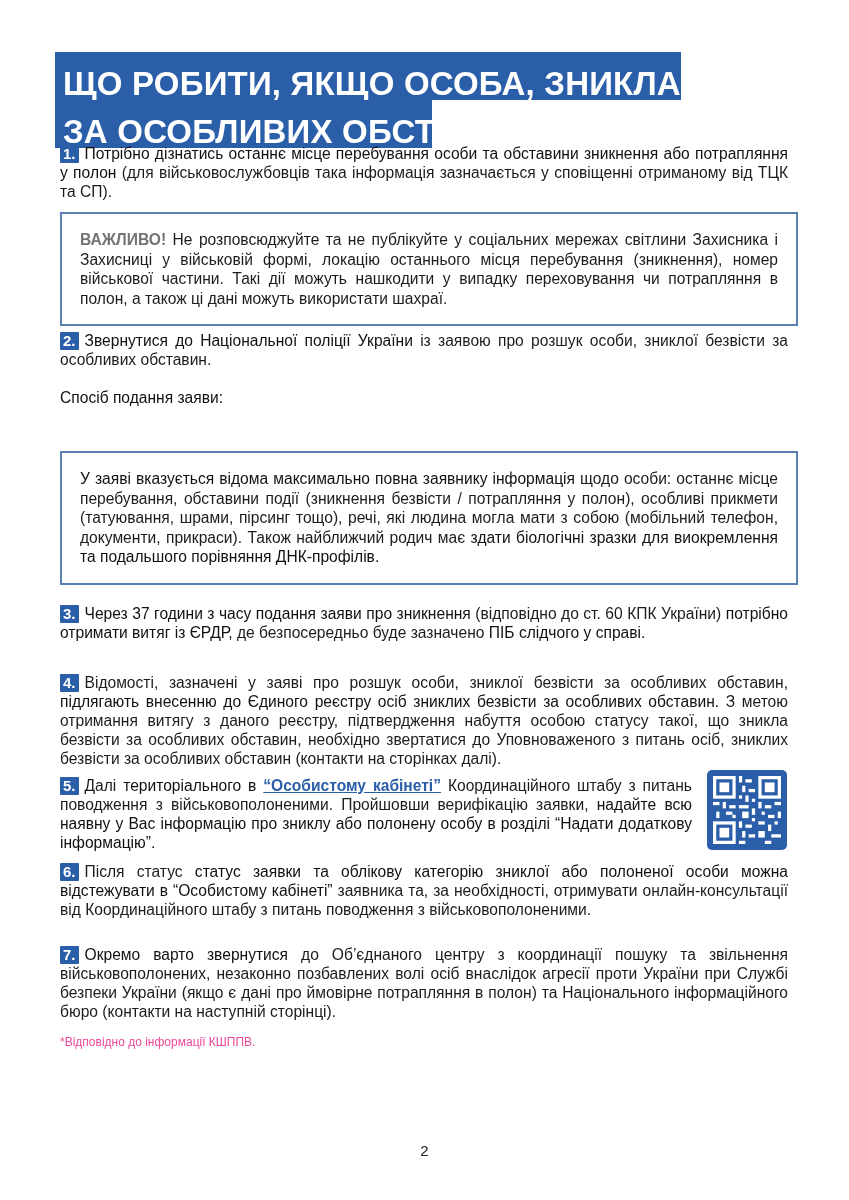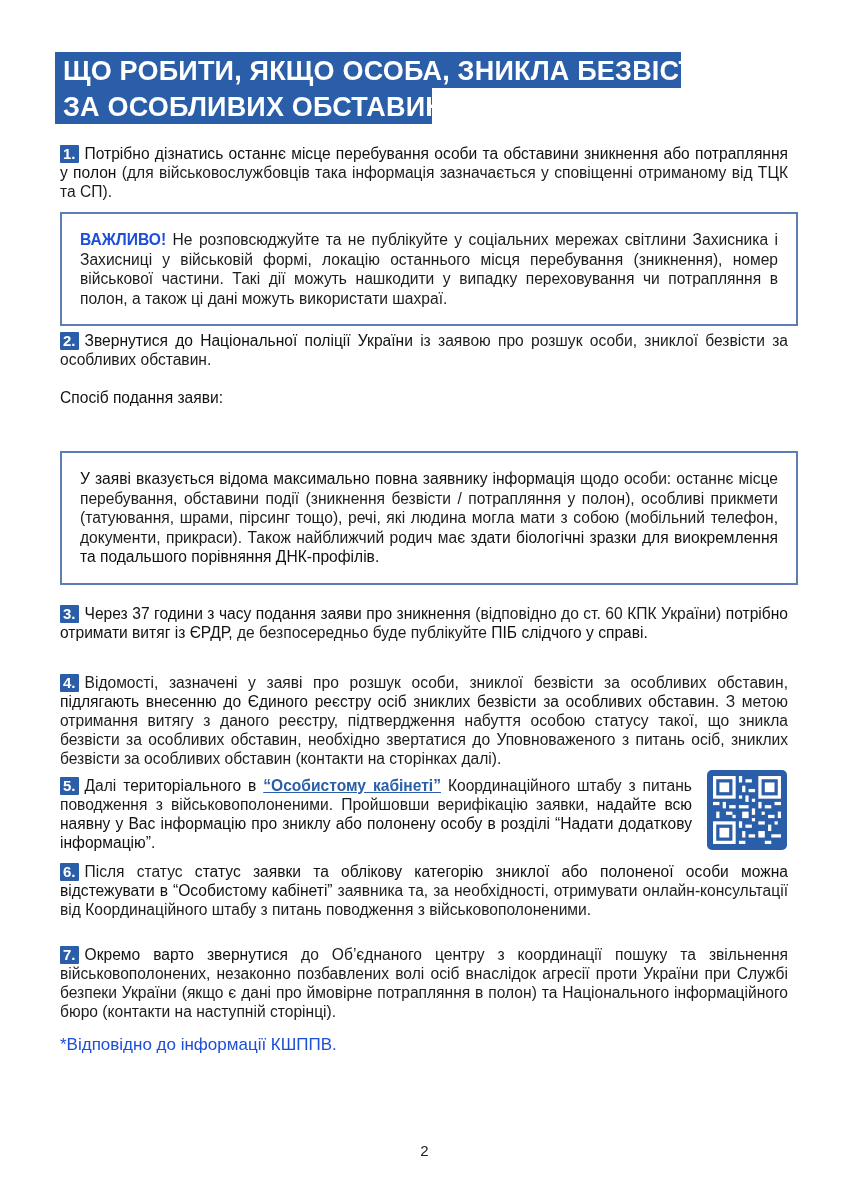--- a/index.html
+++ b/index.html
@@ -1,38 +1,38 @@
 <!DOCTYPE html>
 <html><head>
 <meta charset="utf-8">
 <style>
   html, body { margin: 0; padding: 0; background: #ffffff; }
   body { width: 849px; height: 1200px; position: relative; overflow: hidden;
          font-family: "Liberation Sans", sans-serif; color: #1c1c1c; }
   .title-wrap { position: absolute; left: 55px; top: 52px; }
   .title-line { display: inline-block; background: #2a5ea8; color: #ffffff;
-                font-weight: bold; font-size: 27px; line-height: 33px;
-                padding: 3px 8px 0 8px; letter-spacing: 0.2px; white-space: nowrap; }
+                font-weight: bold; font-size: 33px; line-height: 33px;
+                padding: 15px 8px 0 8px; letter-spacing: 0.2px; white-space: nowrap; }
   .title-line.l1 { width: 610px; }
   .title-line.l2 { width: 361px; }
   .para { position: absolute; left: 60px; width: 728px; text-align: justify; }
   .badge { display: inline-block; background: #2a5ea8; color: #fff; font-weight: bold;
            font-size: 15px; line-height: 18px; padding: 0 3px; margin-right: 6px;
            border-radius: 1px; }
   b { font-weight: normal; color: #111; }
   .box { position: absolute; left: 60px; width: 698px; border: 2px solid #5b7fb3;
          padding: 16px 18px; text-align: justify; font-size: 15.6px; line-height: 19.5px; }
-  .important { color: #1d4ed8; font-weight: bold; margin-top: 32px; }
+  .important { color: #737373; font-weight: bold; margin-top: 32px; }
   .bullets { list-style: none; margin: 0; padding: 0; }
   .bullets li { position: relative; padding-left: 18px; }
   .bullets li::before { content: ""; position: absolute; left: 2px; top: 7px; width: 5px; height: 5px; background: #2a5ea8; }
   .link { color: #2a5ea8; text-decoration: underline; font-weight: bold; }
   .qr { position: absolute; left: 707px; top: 770px; width: 80px; height: 80px; background: #2a5ea8; border-radius: 5px; }
   .qr svg { position: absolute; left: 6px; top: 6px; }
-  .footnote { position: absolute; left: 60px; top: 1035px; color: #1d4ed8; font-size: 17px; }
+  .footnote { position: absolute; left: 60px; top: 1035px; color: #ec4899; font-size: 12px; }
   .pagenum { position: absolute; left: 0; width: 849px; top: 1142px; text-align: center; font-size: 15px; color: #222; }
   .p-size { font-size: 15.6px; line-height: 19px; }
 </style>
 </head>
 <body>
 
 <div class="title-wrap">
   <div class="title-line l1">ЩО РОБИТИ, ЯКЩО ОСОБА, ЗНИКЛА БЕЗВІСТИ</div><br>
   <div class="title-line l2">ЗА ОСОБЛИВИХ ОБСТАВИН*</div>
 </div>
@@ -49,21 +49,21 @@
   <span class="badge">2.</span><b>Звернутися до Національної поліції України</b><span> із заявою про розшук особи, зниклої безвісти за особливих обставин.</span>
   <div style="height:19px;"></div>
   <b>Спосіб подання заяви:</b>
 </div>
 
 <div class="box" style="top:451px;">
   <b>У заяві вказується відома максимально повна заявнику інформація</b><span> щодо особи: останнє місце перебування, обставини події (зникнення безвісти / потрапляння у полон), особливі прикмети (татуювання, шрами, пірсинг тощо), речі, які людина могла мати з собою (мобільний телефон, документи, прикраси). Також найближчий родич має </span><b>здати біологічні зразки для виокремлення та подальшого порівняння ДНК-профілів.</b>
 </div>
 
 <div class="para p-size" style="top:604px;">
-  <span class="badge">3.</span><b>Через 37 години з часу подання заяви про зникнення</b><span> (відповідно до ст. 60 КПК України) </span><b>потрібно отримати витяг із ЄРДР,</b><span> де безпосередньо буде публікуйте </span><b>ПІБ слідчого у справі.</b>
+  <span class="badge">3.</span><b>Через 37 години з часу подання заяви про зникнення</b><span> (відповідно до ст. 60 КПК України) </span><b>потрібно отримати витяг із ЄРДР,</b><span> де безпосередньо буде зазначено </span><b>ПІБ слідчого у справі.</b>
 </div>
 
 <div class="para p-size" style="top:673px;">
   <span class="badge">4.</span><span>Відомості, зазначені у заяві про розшук особи, зниклої безвісти за особливих обставин, </span><b>підлягають внесенню до Єдиного реєстру осіб зниклих безвісти за особливих обставин.</b><span> З метою отримання витягу з даного реєстру, підтвердження набуття особою статусу такої, що зникла безвісти за особливих обставин, необхідно звертатися до Уповноваженого з питань осіб, зниклих безвісти за особливих обставин (контакти на сторінках далі).</span>
 </div>
 
 <div class="para p-size" style="top:776px; width:632px;">
   <span class="badge">5.</span><span>Далі </span><b>територіального в </b><a class="link">“Особистому кабінеті”</a><span> Координаційного штабу з питань поводження з військовополоненими. Пройшовши верифікацію заявки, </span><b>надайте всю наявну у Вас інформацію про зниклу або полонену особу в розділі “Надати додаткову інформацію”.</b>
 </div>
 

